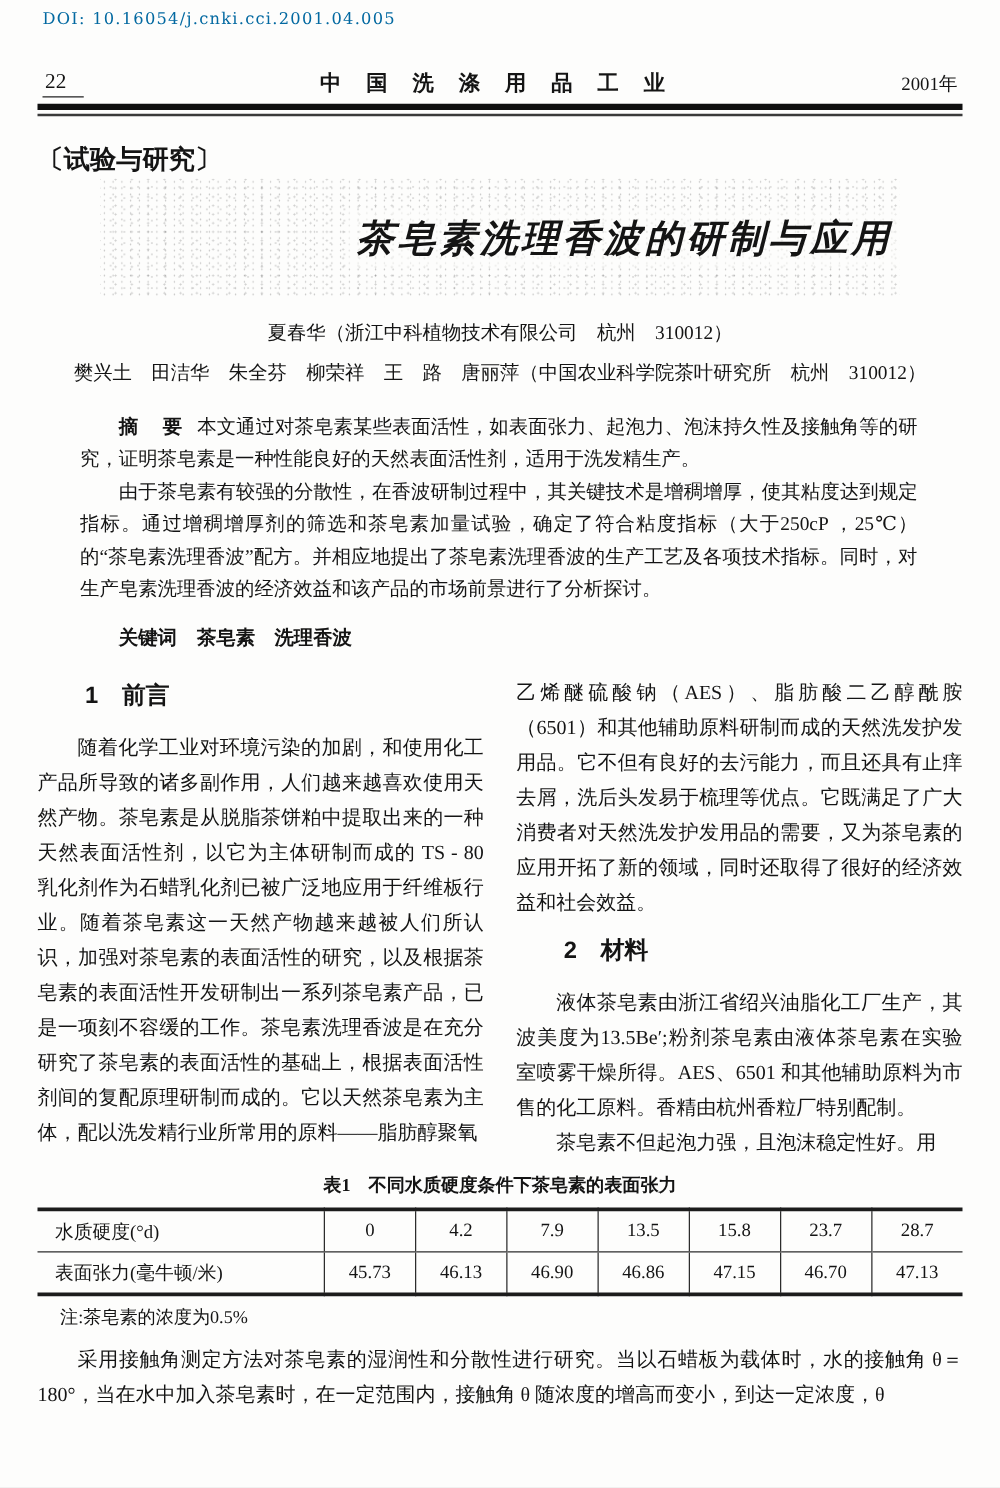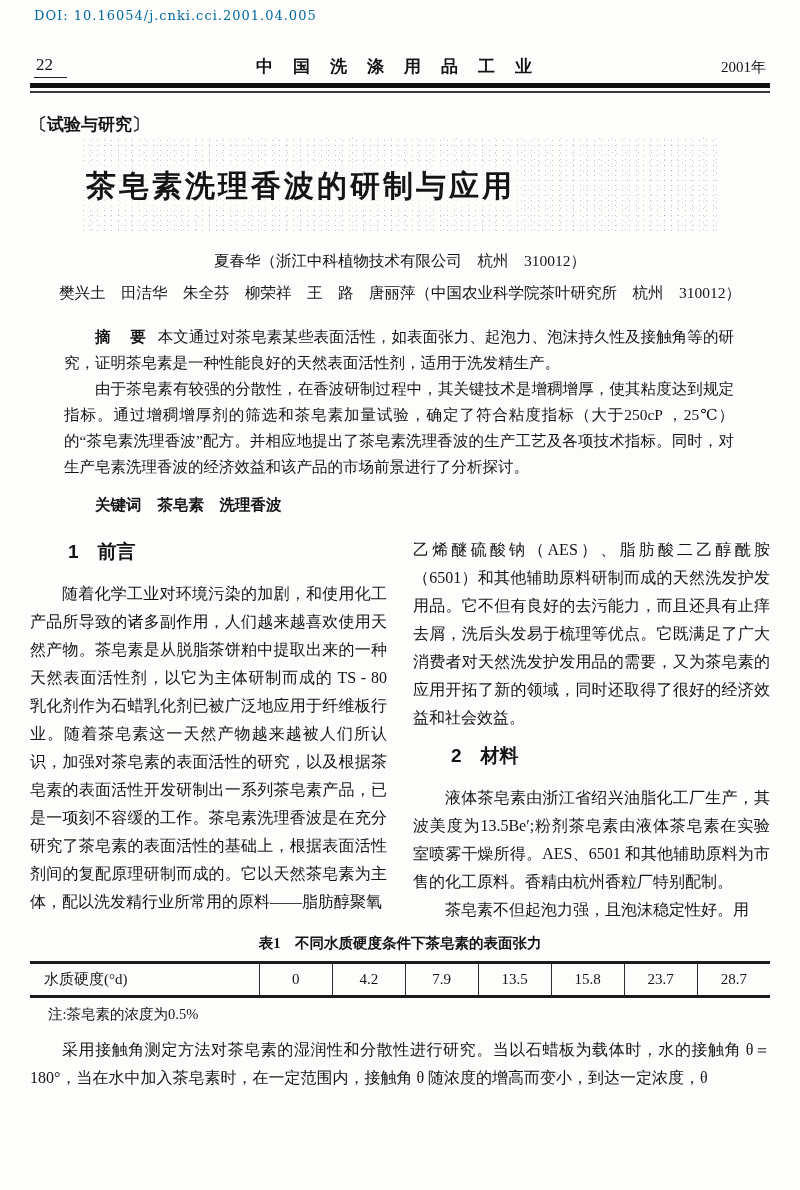--- a/index.html
+++ b/index.html
@@ -9,29 +9,30 @@
     position:relative; width:800px; height:1190px; margin:0 auto;
     background:#fdfdfc; overflow:hidden; padding:8px 30px 0 30px;
   }
   .doi { font-family:"DejaVu Serif",serif; font-size:13px; letter-spacing:1px; color:#0369a1; padding-left:4px; }
   .journal-header { display:flex; align-items:flex-end; margin-top:32px; padding:0 4px; }
   .page-number { font-size:17px; border-bottom:1.5px solid #222; padding:0 14px 2px 2px; }
   .journal-name { flex:1; text-align:center; font-weight:bold; font-size:17px; letter-spacing:20px; text-indent:20px; }
   .journal-year { font-size:15px; padding-bottom:1px; }
   .rule-thick { height:5px; background:#0f0f0f; margin-top:5px; }
   .rule-thin  { height:2px; background:#3a3a3a; margin-top:3px; }
-  .section-tag { margin-top:20px; font-size:17px; font-weight:bold; font-family:"Liberation Sans",sans-serif; }
+  .section-tag { margin-top:20px; font-size:21px; font-weight:bold; font-family:"Liberation Sans",sans-serif; }
   .title-wrap {
-    width:640px; margin:2px auto 0 auto; text-align:left; padding:26px 0 24px 0;
+    width:640px; margin:2px auto 0 auto; text-align:right; padding:26px 0 24px 0;
     background-image:
       radial-gradient(circle, rgba(40,40,40,0.28) 0.6px, transparent 0.8px),
       radial-gradient(circle, rgba(40,40,40,0.18) 0.5px, transparent 0.7px),
       radial-gradient(circle, rgba(40,40,40,0.22) 0.7px, transparent 0.9px);
     background-size:7px 5px, 11px 9px, 13px 7px;
     background-position:0 0, 3px 2px, 6px 4px;
+    font-style:italic;
   }
   .article-title { display:inline-block; font-size:30px; font-weight:bold; letter-spacing:3px; background:rgba(253,253,252,0.55); padding:2px 6px; }
   .authors { margin-top:18px; text-align:center; font-size:15.5px; }
   .authors .line2 { margin-top:11px; }
   .abstract { margin:20px 36px 12px 34px; font-size:15.5px; line-height:26px; text-align:justify; }
   .abstract p { text-indent:2em; }
   .abstract .ab-label { font-weight:bold; letter-spacing:2px; margin-right:10px; }
   .keywords { margin:15px 36px 0 34px; font-size:15.5px; font-weight:bold; text-indent:2em; }
   .keywords .kw-label { margin-right:16px; }
   .cols { display:flex; gap:26px; margin-top:20px; }
@@ -113,20 +114,30 @@
           <tr class="r1">
         <td class="lbl">水质硬度(°d)</td>
         <td>0</td>
         <td>4.2</td>
         <td>7.9</td>
         <td>13.5</td>
         <td>15.8</td>
         <td>23.7</td>
         <td>28.7</td>
       </tr>
+      <tr class="r2">
+        <td class="lbl">表面张力(毫牛顿/米)</td>
+        <td>45.73</td>
+        <td>46.13</td>
+        <td>46.90</td>
+        <td>46.86</td>
+        <td>47.15</td>
+        <td>46.70</td>
+        <td>47.13</td>
+      </tr>
     </tbody>
       </table>
     <div class="table-note">注:茶皂素的浓度为0.5%</div>
   </div>
 
   <div class="cols2">
     <div class="col">
       <p class="ind">采用接触角测定方法对茶皂素的湿润性和分散性进行研究。当以石蜡板为载体时，水的接触角 θ＝180°，当在水中加入茶皂素时，在一定范围内，接触角 θ 随浓度的增高而变小，到达一定浓度，θ</p>
     </div>
   </div>

